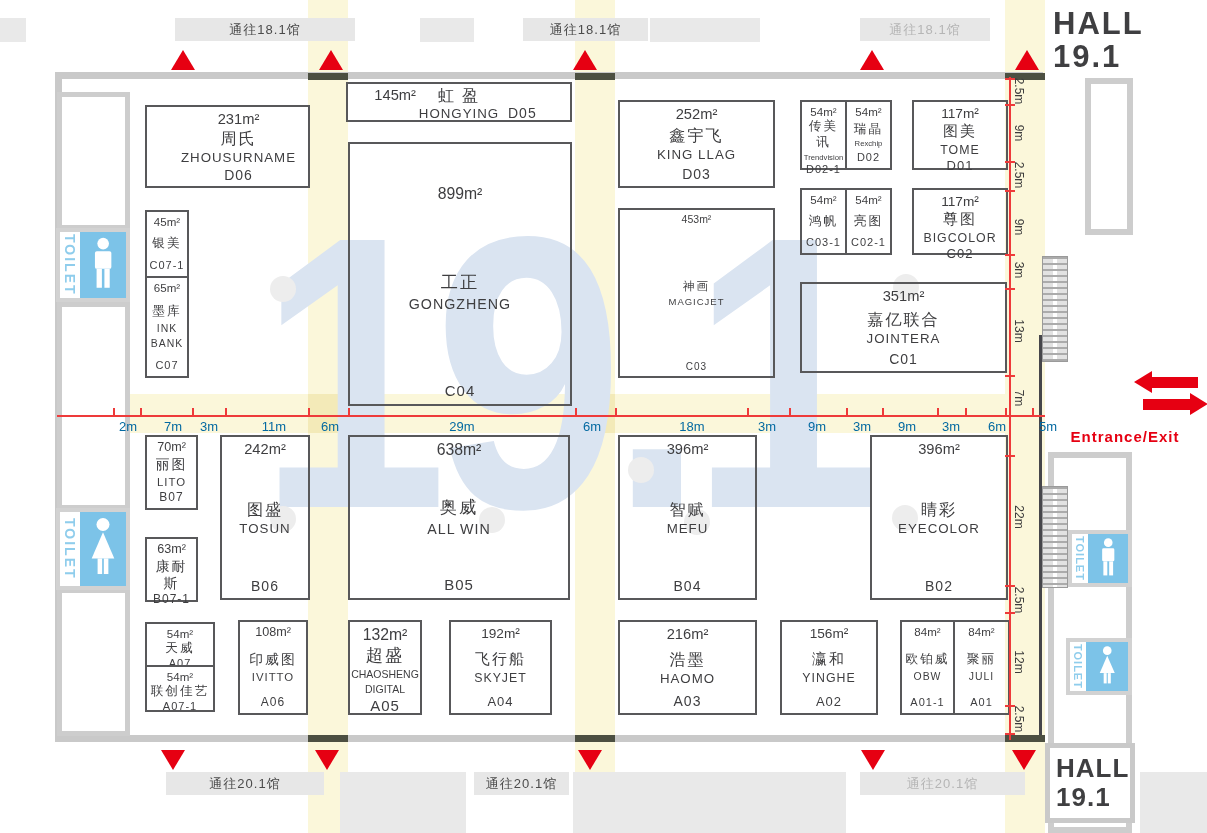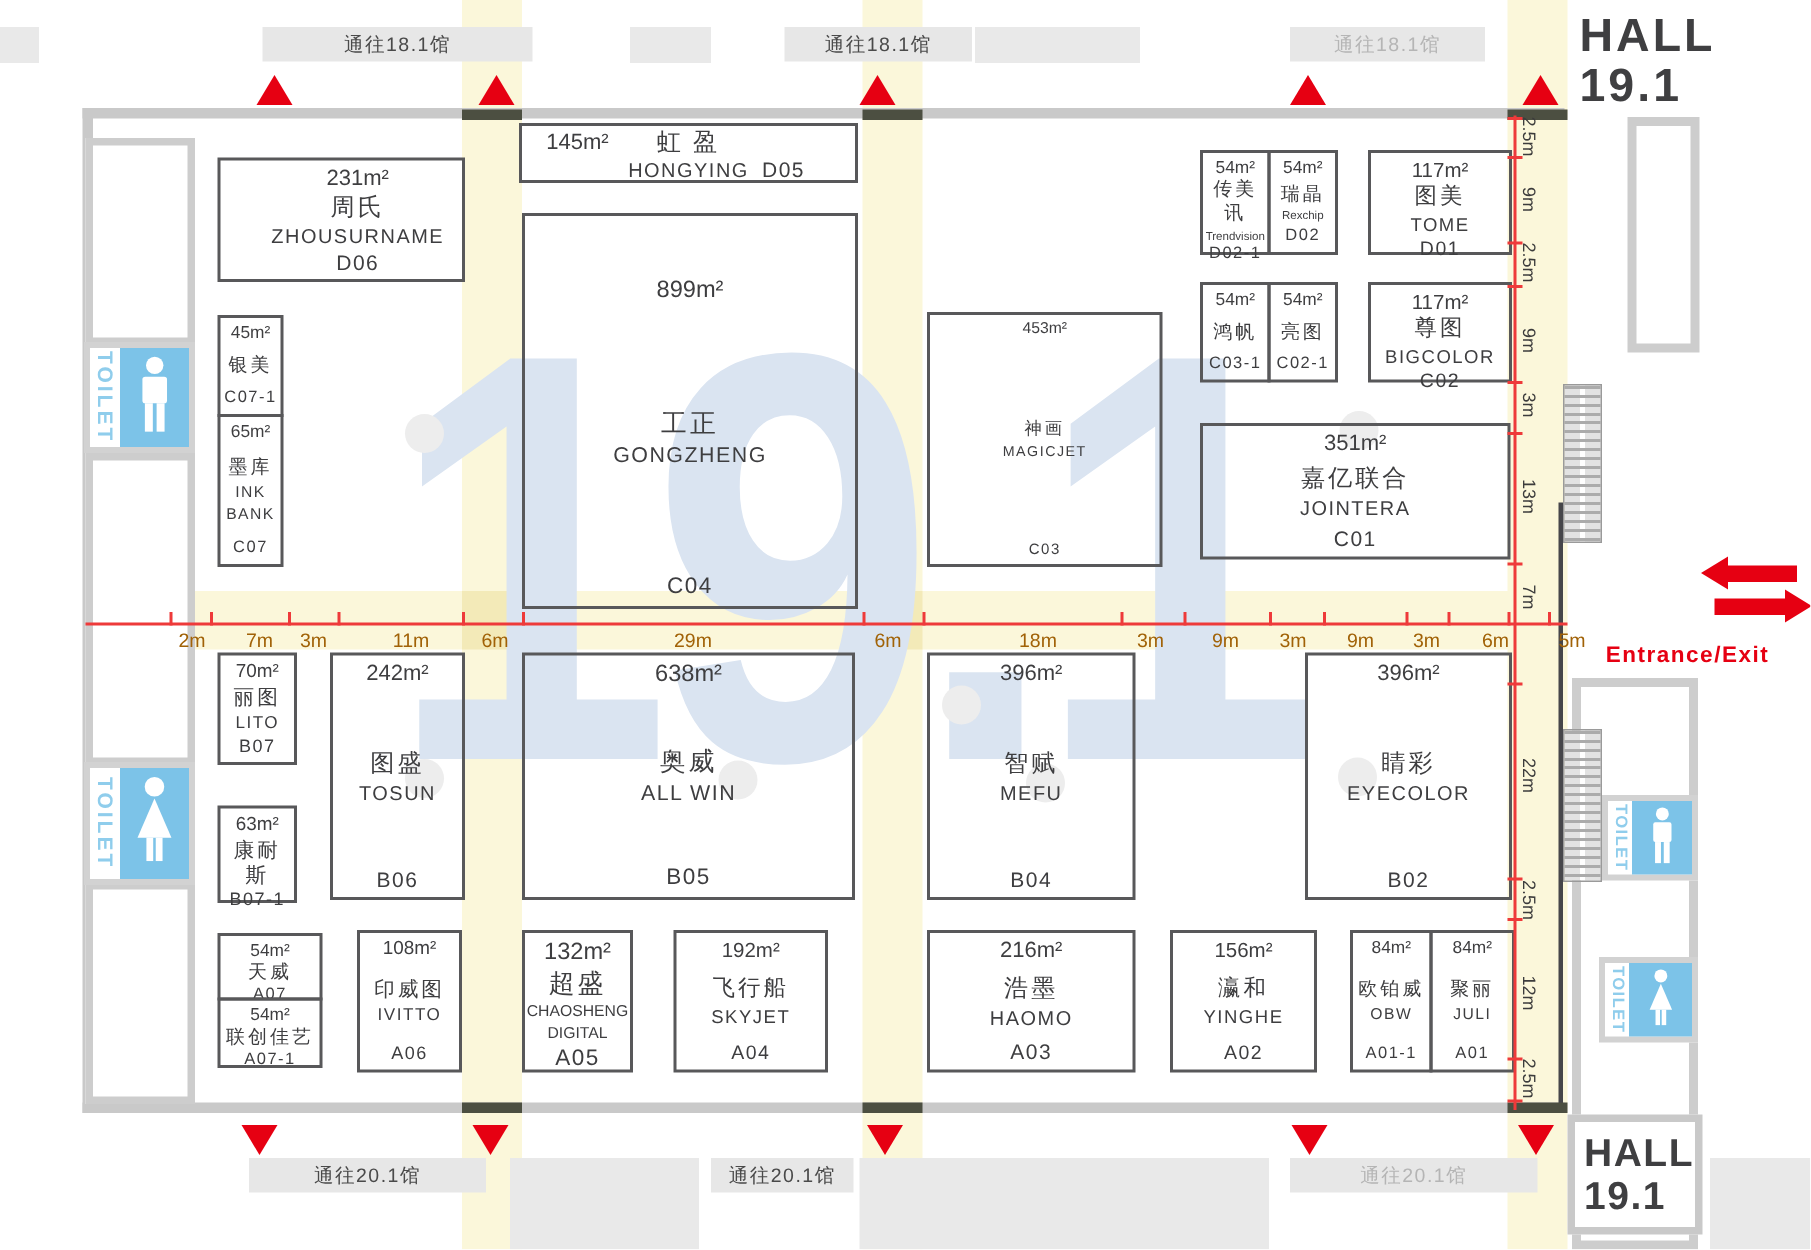--- a/index.html
+++ b/index.html
@@ -27,36 +27,36 @@
   
   .tri-up,.tri-down{position:absolute;width:0;height:0;z-index:3;
        border-left:12px solid transparent;border-right:12px solid transparent;}
   .tri-up{border-bottom:20px solid #e60012;}
   .tri-down{border-top:20px solid #e60012;}
   
   .redh{position:absolute;left:57px;top:415px;width:988px;height:2px;background:#ee3a3a;z-index:6;}
   .redv{position:absolute;left:1009px;top:77px;width:2px;height:663px;background:#ee3a3a;z-index:6;}
   .htick{position:absolute;top:408px;width:2px;height:9px;background:#ee3a3a;z-index:6;}
   .vtick{position:absolute;left:1005px;width:10px;height:2px;background:#ee3a3a;z-index:6;}
-  .hdim{position:absolute;top:419px;transform:translateX(-50%);font-size:13px;color:#a16207;z-index:6;white-space:nowrap;}
+  .hdim{position:absolute;top:419px;transform:translateX(-50%);font-size:13px;color:#0369a1;z-index:6;white-space:nowrap;}
   .vdim{position:absolute;left:1012px;transform:translateY(-50%);writing-mode:vertical-rl;
         font-size:12px;color:#3c3c3c;z-index:6;white-space:nowrap;}
   
   .booth{position:absolute;border:2px solid #58585a;box-sizing:border-box;background:transparent;
          display:flex;flex-direction:column;justify-content:space-between;align-items:center;
          text-align:center;padding:3px 1px;z-index:5;line-height:1.25;}
   .b-area{font-size:1.05em;}
   .b-cn{font-size:1.15em;letter-spacing:2px;}
   .b-en{font-size:.95em;letter-spacing:1px;}
   .b-sub{font-size:.7em;letter-spacing:0;}
   .b-code{font-size:1em;letter-spacing:1px;}
   .b-mid{display:flex;flex-direction:column;gap:2px;align-items:center;}
   .booth.wide{flex-direction:column;justify-content:space-around;padding:1px 6px;}
   .wrow{display:flex;width:100%;align-items:center;}
-  .wrow .b-area{flex:0 0 62px;text-align:center;}
+  .wrow .b-area{flex:0 0 62px;text-align:right;}
   .wrow .b-cn{flex:1;text-align:center;letter-spacing:8px;}
   .wrow .wsp{flex:0 0 56px;}
   .wrow .b-en{flex:1;text-align:center;}
   .wrow .b-code{flex:0 0 56px;text-align:left;}
   
   .toilet{position:absolute;background:#fff;border:4px solid #d2d2d2;box-sizing:border-box;
           display:flex;z-index:6;}
   .toilet-word{writing-mode:vertical-rl;color:#8fcdec;font-weight:bold;font-size:14px;
                letter-spacing:2px;display:flex;align-items:center;justify-content:center;padding:0 2px;}
   .toilet.small .toilet-word{font-size:11px;letter-spacing:1px;}
@@ -262,20 +262,28 @@
     </div>
     <div class="booth" style="left: 145px; top: 276px; width: 44px; height: 102px; font-size: 11px;">
       <div class="b-area">65m²</div>
       <div class="b-mid">
         <div class="b-cn">墨库</div>
         <div class="b-en">INK</div>
         <div class="b-en">BANK</div>
       </div>
       <div class="b-code">C07</div>
     </div>
+    <div class="booth" style="left: 618px; top: 100px; width: 157px; height: 88px; font-size: 14px;">
+      <div class="b-area">252m²</div>
+      <div class="b-mid">
+        <div class="b-cn">鑫宇飞</div>
+        <div class="b-en">KING LLAG</div>
+      </div>
+      <div class="b-code">D03</div>
+    </div>
     <div class="booth" style="left: 618px; top: 208px; width: 157px; height: 170px; font-size: 10px;">
       <div class="b-area">453m²</div>
       <div class="b-mid">
         <div class="b-cn">神画</div>
         <div class="b-en">MAGICJET</div>
       </div>
       <div class="b-code">C03</div>
     </div>
     <div class="booth" style="left: 800px; top: 100px; width: 47px; height: 70px; font-size: 11px;">
       <div class="b-area">54m²</div>

